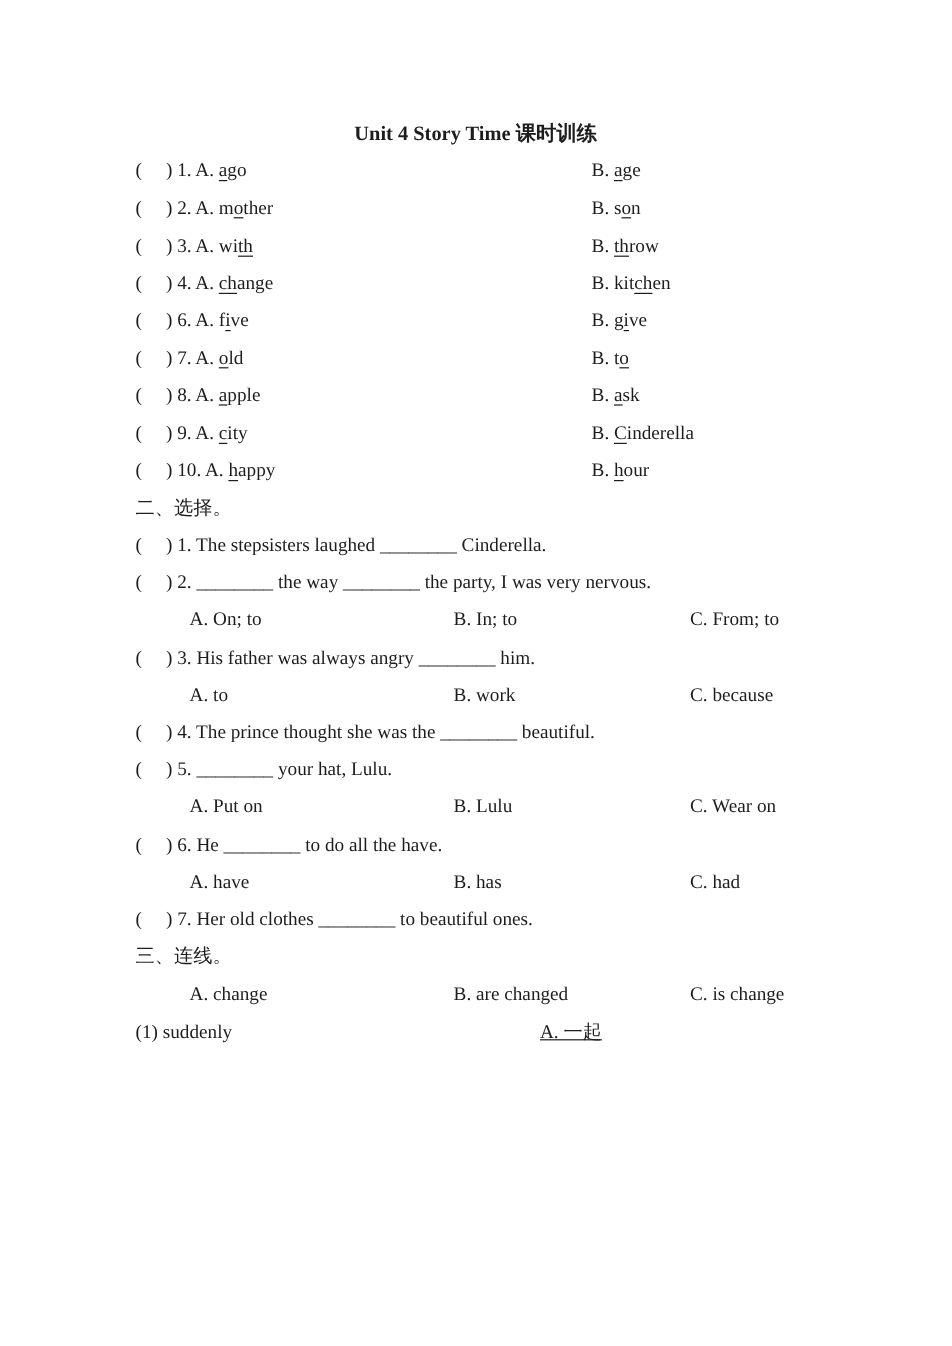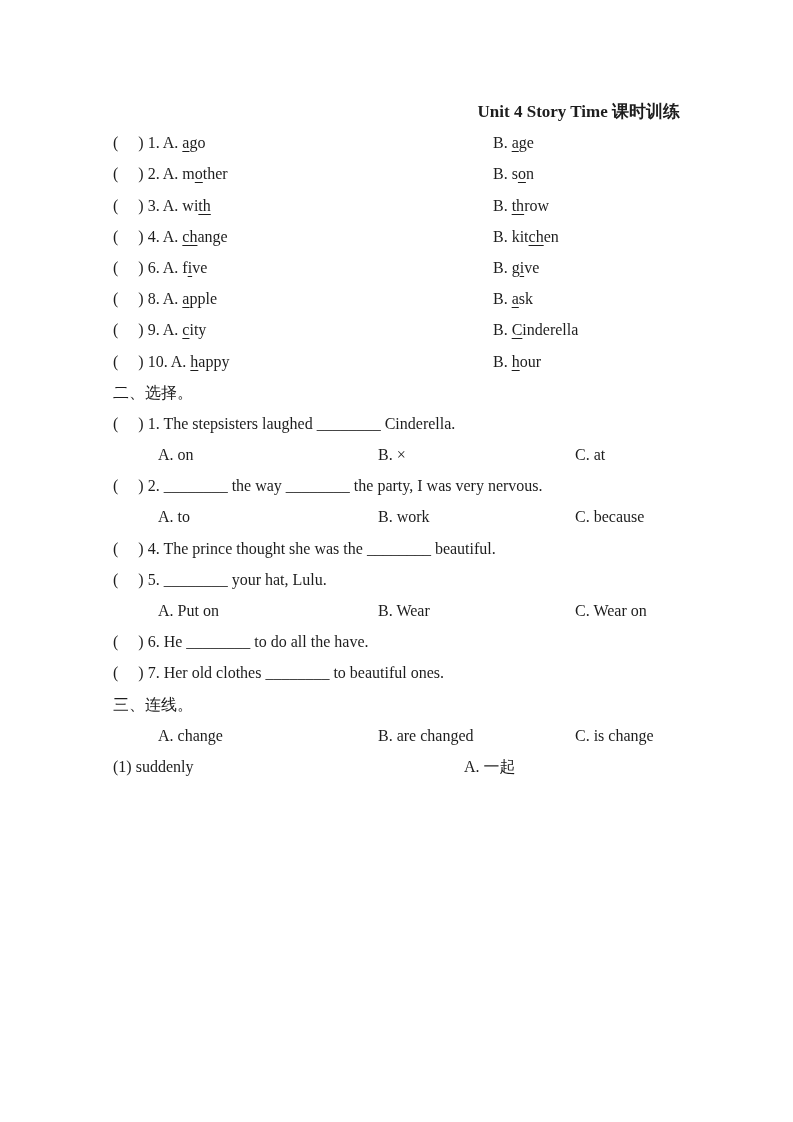--- a/index.html
+++ b/index.html
@@ -9,33 +9,33 @@
     width:793px; height:1122px;
     background:#ffffff;
     font-family:"Liberation Serif","DejaVu Serif",serif;
     font-size:16px;
     color:#1d1d1d;
     overflow:hidden;
   }
   .content { position:absolute; left:113px; top:96px; width:567px; }
   .line { position:relative; height:31.2px; line-height:31.2px; }
   .t { white-space:pre; }
-  .title-line { text-align:right; }
+  .title-line { text-align:center; }
   .title-text { font-weight:bold; font-size:17px; }
   .u {
     text-decoration:underline;
     text-underline-offset:3px;
     text-decoration-thickness:1px;
     text-decoration-skip-ink:none;
   }
   .colB  { position:absolute; left:345px; top:0;margin-left:35px; }
   .optA  { position:absolute; left:45px;  top:0; }
   .optB  { position:absolute; left:265px; top:0; }
   .optC  { position:absolute; left:462px; top:0; }
-  .matchR{ position:absolute; left:351px; top:0; }
+  .matchR{ position:absolute; left:337px; top:0;text-decoration:underline; }
 </style>
 </head>
 <body>
 
 <div class="page">
   <div class="content">
 
     <div class="line title-line"><span class="t title-text">Unit 4 Story Time 课时训练</span></div>
 
 
@@ -43,54 +43,61 @@
 
     <div class="line"><span class="t">(     ) 2. </span><span class="t">A. m</span><span class="t u">o</span><span class="t">ther</span><span class="colB"><span class="t">B. s</span><span class="t u">o</span><span class="t">n</span></span></div>
 
     <div class="line"><span class="t">(     ) 3. </span><span class="t">A. wi</span><span class="t u">th</span><span class="t"></span><span class="colB"><span class="t">B. </span><span class="t u">th</span><span class="t">row</span></span></div>
 
     <div class="line"><span class="t">(     ) 4. </span><span class="t">A. </span><span class="t u">ch</span><span class="t">ange</span><span class="colB"><span class="t">B. kit</span><span class="t u">ch</span><span class="t">en</span></span></div>
 
 
     <div class="line"><span class="t">(     ) 6. </span><span class="t">A. f</span><span class="t u">i</span><span class="t">ve</span><span class="colB"><span class="t">B. g</span><span class="t u">i</span><span class="t">ve</span></span></div>
 
+    <div class="line"><span class="t">(     ) 7. </span><span class="t">A. </span><span class="t u">o</span><span class="t">ld</span><span class="colB"><span class="t">B. t</span><span class="t u">o</span><span class="t"></span></span></div>
 
     <div class="line"><span class="t">(     ) 8. </span><span class="t">A. </span><span class="t u">a</span><span class="t">pple</span><span class="colB"><span class="t">B. </span><span class="t u">a</span><span class="t">sk</span></span></div>
 
     <div class="line"><span class="t">(     ) 9. </span><span class="t">A. </span><span class="t u">c</span><span class="t">ity</span><span class="colB"><span class="t">B. </span><span class="t u">C</span><span class="t">inderella</span></span></div>
 
     <div class="line"><span class="t">(     ) 10. </span><span class="t">A. </span><span class="t u">h</span><span class="t">appy</span><span class="colB"><span class="t">B. </span><span class="t u">h</span><span class="t">our</span></span></div>
 
     <div class="line"><span class="t">二、选择。</span></div>
 
     <div class="line"><span class="t">(     ) 1. </span><span class="t">The stepsisters laughed ________ Cinderella.</span></div>
+
+    <div class="line"><span class="t">(     ) 2. </span><span class="t">________ the way ________ the party, I was very nervous.</span></div>
     <div class="line">
-        <span class="t optA">A. on</span>
-        <span class="t optB">B. ×</span>
-        <span class="t optC">C. at</span>
+        <span class="t optA">A. On; to</span>
+        <span class="t optB">B. In; to</span>
+        <span class="t optC">C. From; to</span>
       </div>
 
-    <div class="line"><span class="t">(     ) 2. </span><span class="t">________ the way ________ the party, I was very nervous.</span></div>
-
+    <div class="line"><span class="t">(     ) 3. </span><span class="t">His father was always angry ________ him.</span></div>
     <div class="line">
         <span class="t optA">A. to</span>
         <span class="t optB">B. work</span>
         <span class="t optC">C. because</span>
       </div>
 
     <div class="line"><span class="t">(     ) 4. </span><span class="t">The prince thought she was the ________ beautiful.</span></div>
 
     <div class="line"><span class="t">(     ) 5. </span><span class="t">________ your hat, Lulu.</span></div>
     <div class="line">
         <span class="t optA">A. Put on</span>
-        <span class="t optB">B. Wear</span>
+        <span class="t optB">B. Lulu</span>
         <span class="t optC">C. Wear on</span>
       </div>
 
     <div class="line"><span class="t">(     ) 6. </span><span class="t">He ________ to do all the have.</span></div>
+    <div class="line">
+        <span class="t optA">A. have</span>
+        <span class="t optB">B. has</span>
+        <span class="t optC">C. had</span>
+      </div>
 
     <div class="line"><span class="t">(     ) 7. </span><span class="t">Her old clothes ________ to beautiful ones.</span></div>
     <div class="line"><span class="t">三、连线。</span></div>
 
     <div class="line">
         <span class="t optA">A. change</span>
         <span class="t optB">B. are changed</span>
         <span class="t optC">C. is change</span>
       </div>
 

